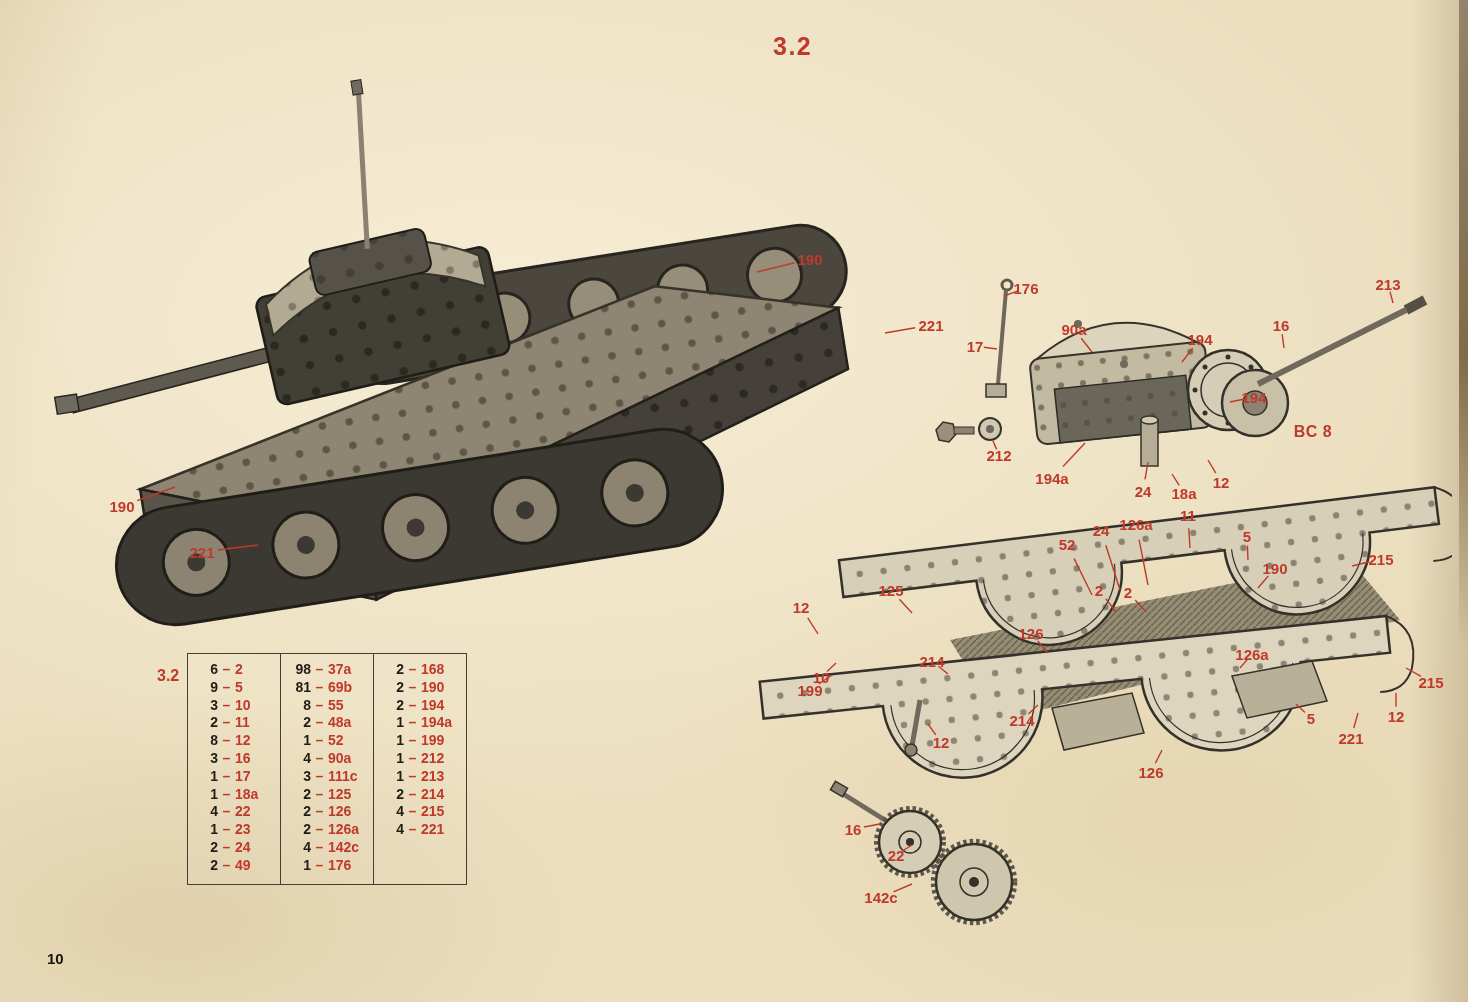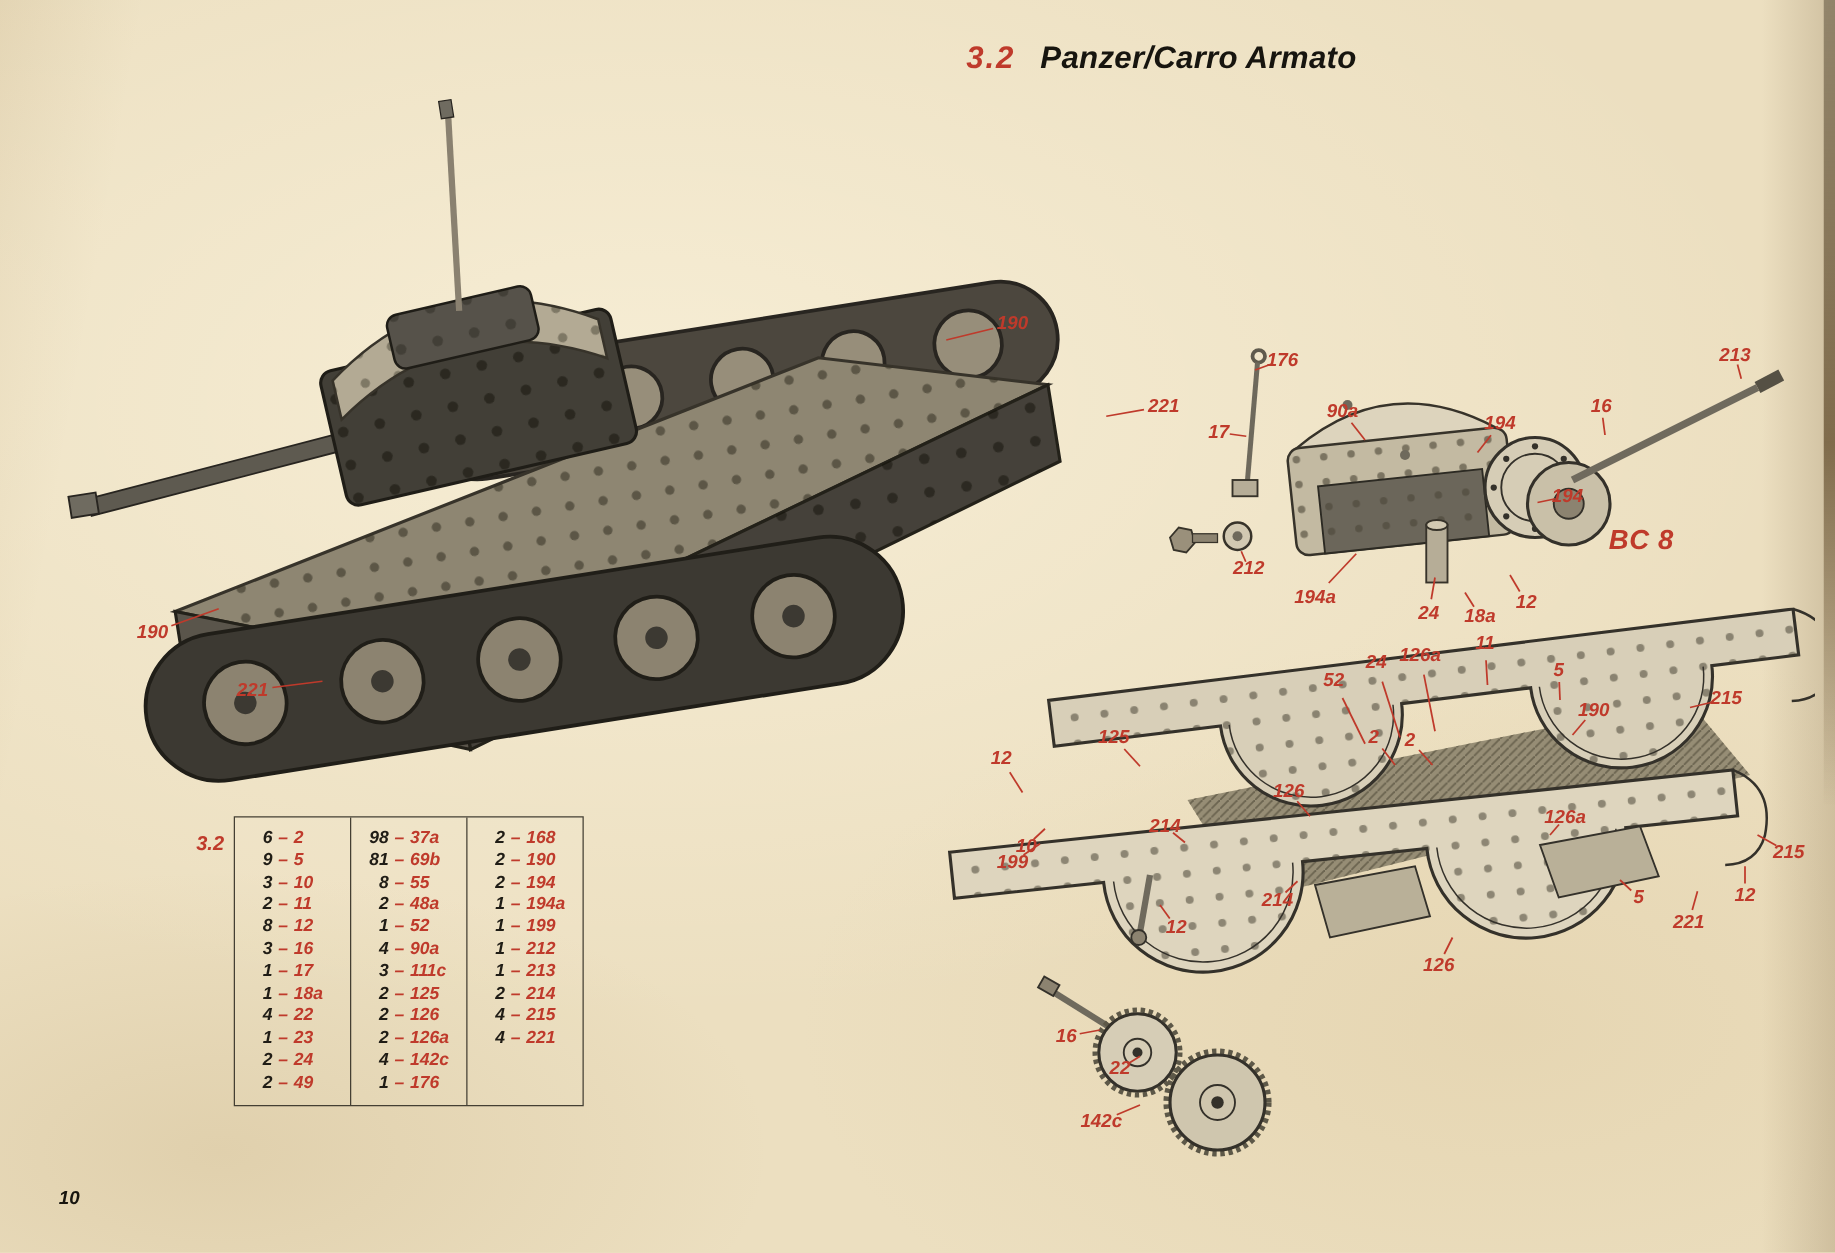--- a/index.html
+++ b/index.html
@@ -10,38 +10,37 @@
   }
   .page{
     position:absolute;inset:0;
     background:
       radial-gradient(90% 70% at 35% 32%, rgba(255,249,230,0.55), rgba(255,249,230,0) 70%),
       radial-gradient(55% 45% at 82% 82%, rgba(208,182,130,0.22), rgba(208,182,130,0) 70%),
       radial-gradient(40% 30% at 12% 92%, rgba(170,140,85,0.18), rgba(170,140,85,0) 75%),
       linear-gradient(100deg, rgba(150,115,60,0.12), rgba(150,115,60,0) 7%),
       linear-gradient(to left, rgba(90,65,30,0.20), rgba(90,65,30,0) 4%),
       #ecdfc0;
-    font-style: italic;
   }
   .edge-right{
     position:absolute;right:0;top:0;width:9px;height:645px;
     background:linear-gradient(to bottom,#32271665,#6b5636cc 55%,rgba(122,96,56,0));
     filter:blur(0.6px);
   }
   .header{position:absolute;left:773px;top:30px;display:flex;gap:20px}
   .section-num{color:var(--accent);font-weight:bold;font-size:25px;letter-spacing:1.5px;line-height:33px}
   .titles{font-weight:bold;font-size:25px;color:#17150f;line-height:33px;letter-spacing:0.2px}
   .ill{position:absolute;pointer-events:none}
   #leader-lines{position:absolute;left:0;top:0;width:1468px;height:1002px;pointer-events:none}
   #leader-lines line{stroke:var(--accent);stroke-width:1.4}
   .callout{
     position:absolute;transform:translate(-50%,-50%);
     color:var(--accent);font-weight:bold;font-size:15px;white-space:nowrap;
   }
-  .callout.big{font-size:22px;letter-spacing:0.5px}
+  .callout.big{font-size:16px;letter-spacing:0.5px}
   .parts-wrap{position:absolute;left:157px;top:653px}
   .table-label{position:absolute;left:0;top:14px;color:var(--accent);font-weight:bold;font-size:16px}
   .parts-table{position:absolute;left:30px;top:0;display:flex;border:1.5px solid #443f33;background:rgba(255,250,235,0.06)}
   .pcol{padding:7px 9px 9px 10px;border-right:1.5px solid #443f33}
   .pcol:last-child{border-right:none}
   .prow{display:flex;font-weight:bold;font-size:14px;line-height:17.8px;color:#201d16}
   .qty{width:20px;text-align:right}
   .dash{width:17px;text-align:center;color:var(--accent)}
   .part{min-width:36px;color:var(--accent)}
   .page-num{position:absolute;left:47px;top:950px;font-weight:bold;font-size:15px;color:#17150f}
@@ -49,21 +48,20 @@
 </head>
 <body>
 
 <div class="page">
 
   <div class="edge-right"></div>
 
   <div class="header">
     <span class="section-num">3.2</span>
     <div class="titles">
-      <div>Panzer/Carro Armato</div>
     </div>
   </div>
 
   <svg class="ill" style="left:50px;top:48px;width:880px;height:600px" viewBox="0 -80 880 600">
     <defs>
       <pattern id="tHolesD" width="30" height="27" patternUnits="userSpaceOnUse">
         <circle cx="9" cy="9" r="4.3" fill="#141209" opacity="0.5"></circle>
       </pattern>
       <pattern id="tHolesL" width="27" height="24" patternUnits="userSpaceOnUse">
         <circle cx="8" cy="8" r="3.8" fill="#332f22" opacity="0.55"></circle>

